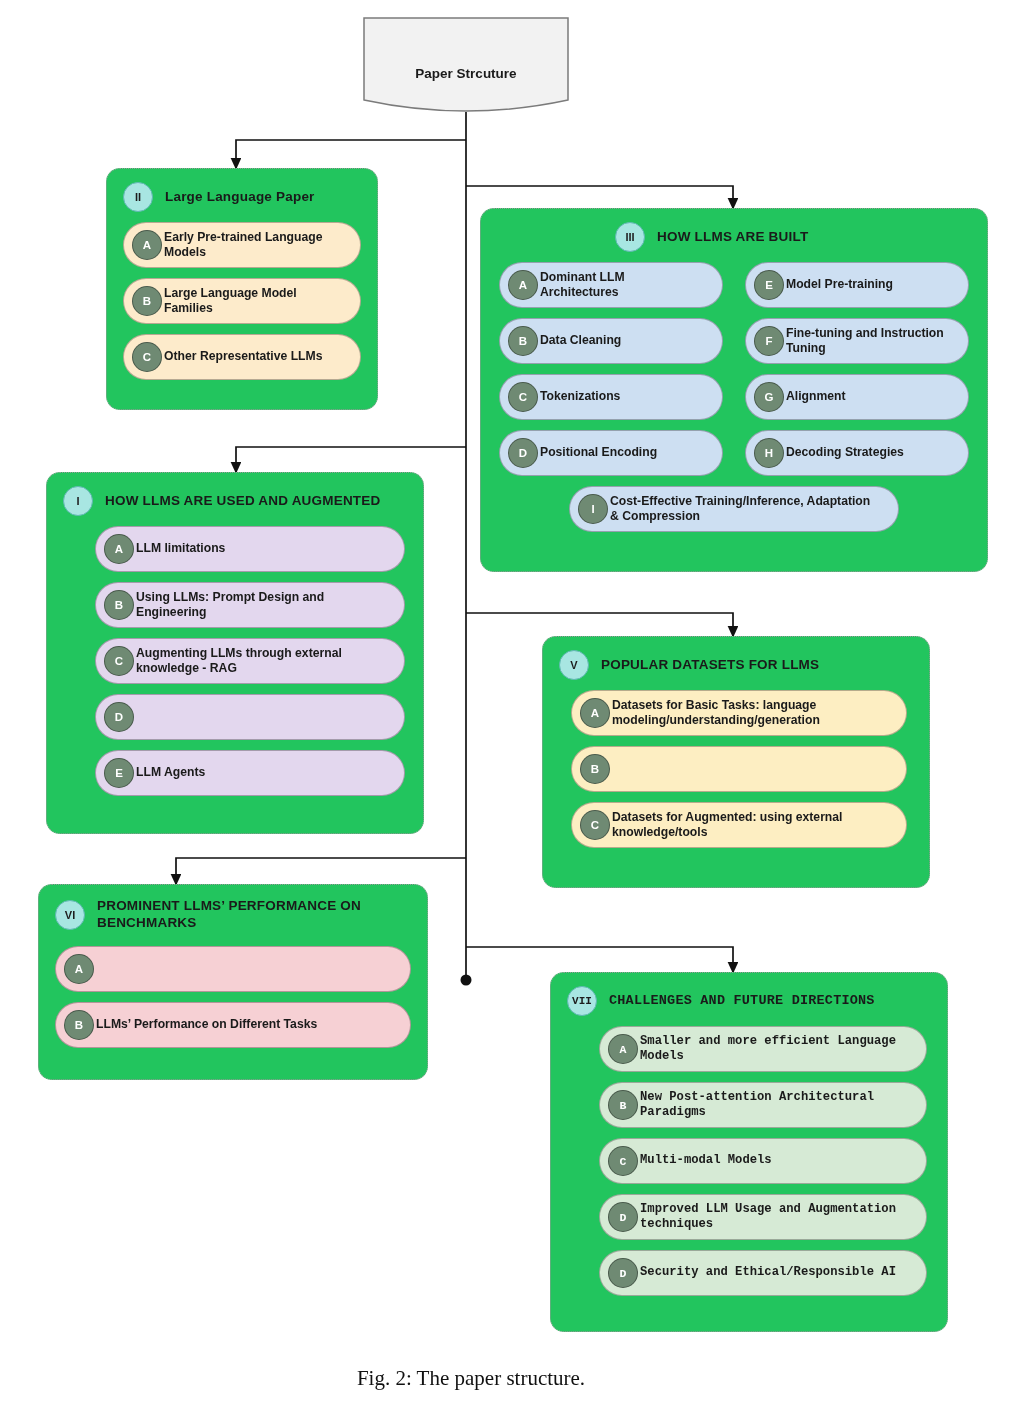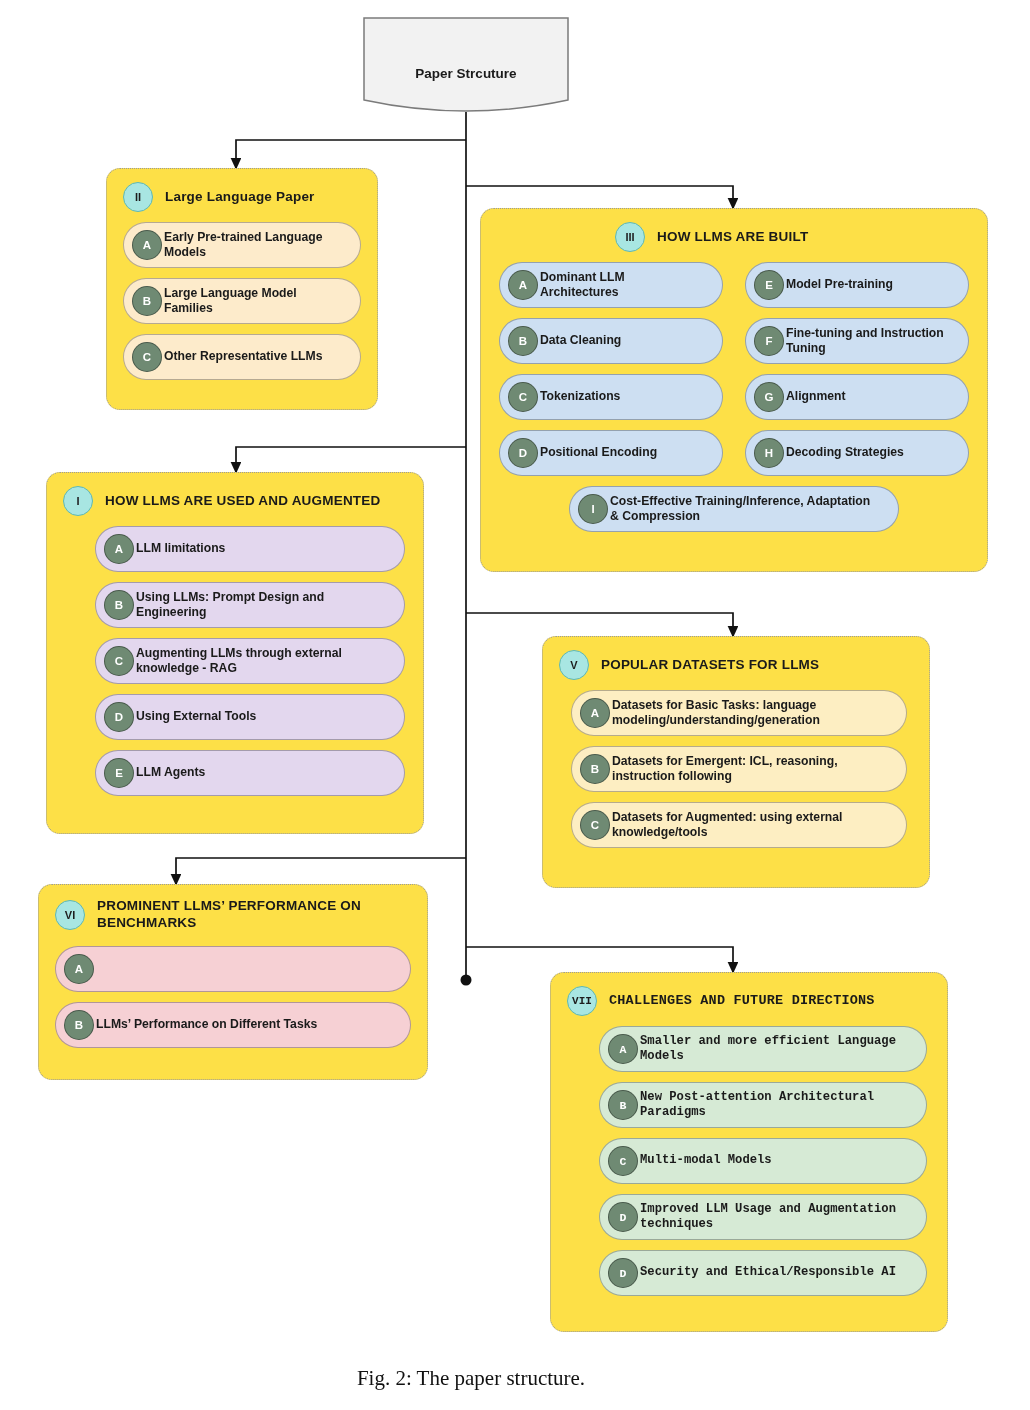--- a/index.html
+++ b/index.html
@@ -45,21 +45,21 @@
     font-weight: bold;
     color: #1a1a1a;
   }
 
   
   .group {
     position: absolute;
     box-sizing: border-box;
     border: 1.5px dotted #9a9a9a;
     border-radius: 14px;
-    background: #fde047;
+    background: #22c55e;
   }
   .group-header {
     display: flex;
     align-items: center;
     gap: 12px;
     padding: 13px 14px 6px 16px;
   }
   .badge {
     flex: 0 0 auto;
     width: 30px;
@@ -274,42 +274,40 @@
       <div class="pill p-purple">
         <div class="ltr">B</div>
         <div class="ptext">Using LLMs: Prompt Design and Engineering</div>
       </div>
       <div class="pill p-purple">
         <div class="ltr">C</div>
         <div class="ptext">Augmenting LLMs through external knowledge - RAG</div>
       </div>
       <div class="pill p-purple">
         <div class="ltr">D</div>
-        <div class="ptext">Using External Tools</div>
       </div>
       <div class="pill p-purple">
         <div class="ltr">E</div>
         <div class="ptext">LLM Agents</div>
       </div>
     </div>
   </div>
 
   <div class="group" style="left:542px; top:636px; width:388px; height:252px;">
     <div class="group-header">
       <div class="badge roman">V</div>
       <div class="group-title">POPULAR DATASETS FOR LLMS</div>
     </div>
     <div class="items" style="padding-left:28px; padding-right:22px;">
       <div class="pill p-yellow">
         <div class="ltr">A</div>
         <div class="ptext">Datasets for Basic Tasks: language modeling/understanding/generation</div>
       </div>
       <div class="pill p-yellow">
         <div class="ltr">B</div>
-        <div class="ptext">Datasets for Emergent: ICL, reasoning, instruction following</div>
       </div>
       <div class="pill p-yellow">
         <div class="ltr">C</div>
         <div class="ptext">Datasets for Augmented: using external knowledge/tools</div>
       </div>
     </div>
   </div>
 
   <div class="group" style="left:38px; top:884px; width:390px; height:196px;">
     <div class="group-header">

